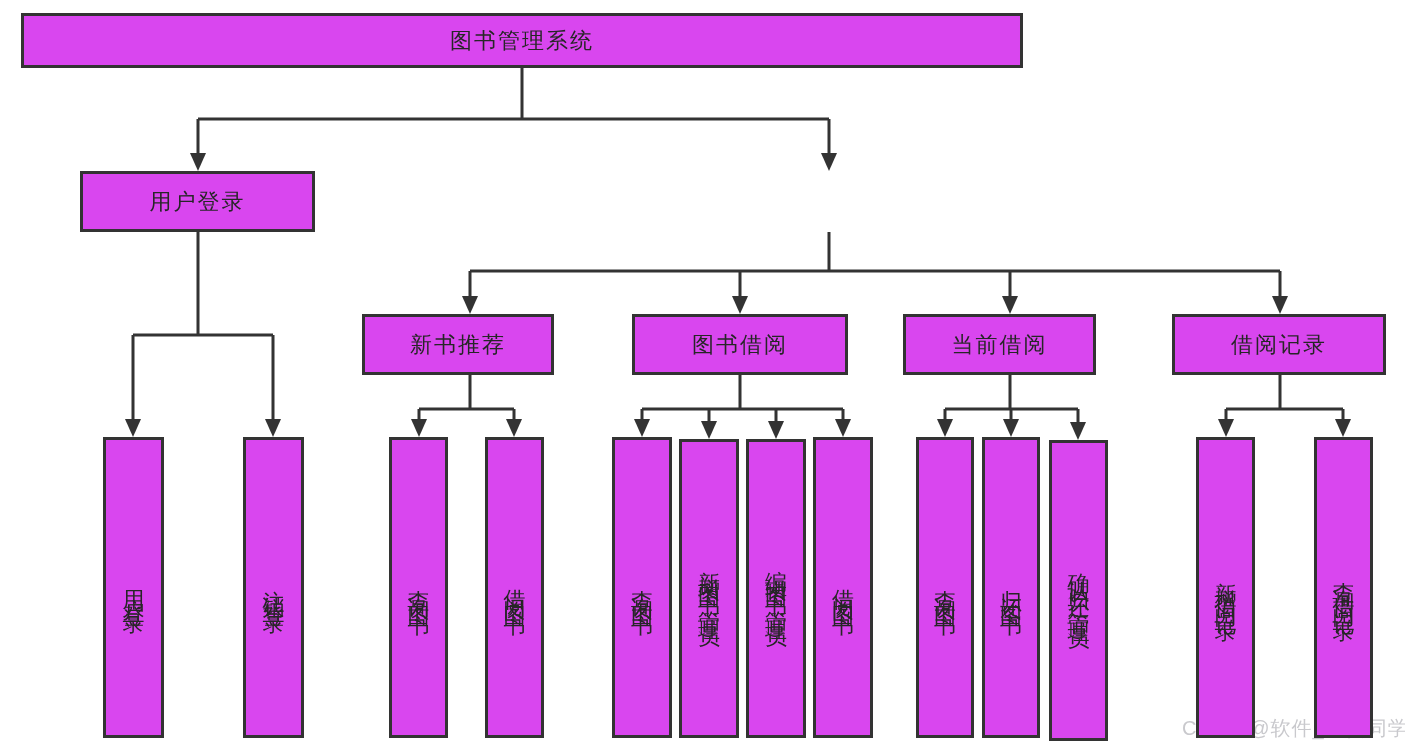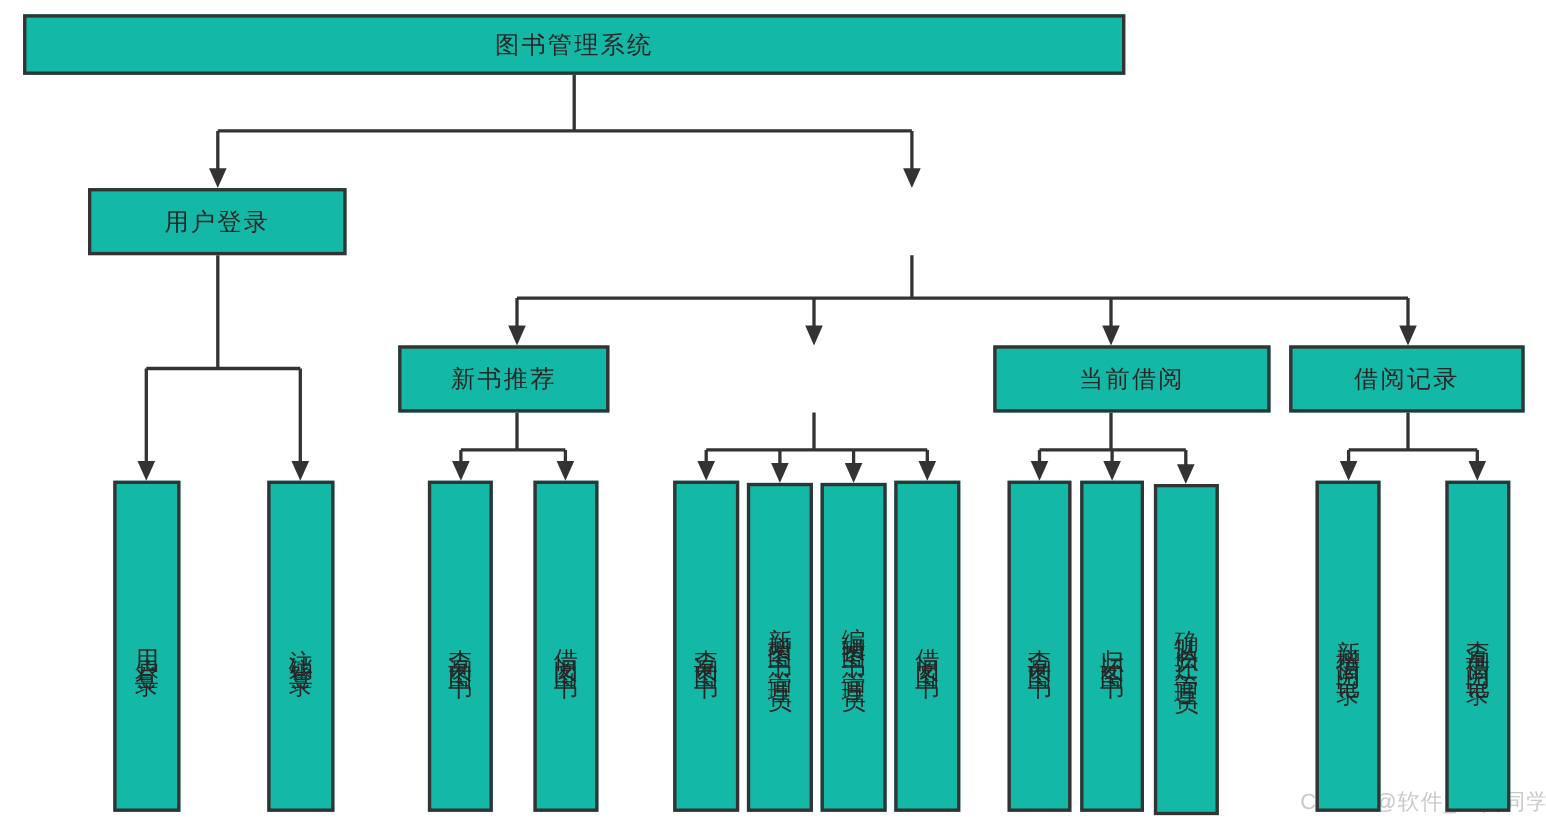--- a/index.html
+++ b/index.html
@@ -17,21 +17,21 @@
   }
   #connector-layer {
     position: absolute;
     left: 0;
     top: 0;
   }
   .node {
     position: absolute;
     box-sizing: border-box;
     border: 3px solid #333333;
-    background: #14b8a6;
+    background: #d946ef;
     display: flex;
     align-items: center;
     justify-content: center;
   }
   .node-label {
     color: #262626;
     font-size: 22px;
     letter-spacing: 2px;
     white-space: nowrap;
   }
@@ -96,21 +96,24 @@
   <div id="watermark">CSDN @软件_小贺同学</div>
 <div class="node node-h" style="left: 21px; top: 13px; width: 1002px; height: 55px;">
       <span class="node-label">图书管理系统</span>
     </div>
     <div class="node node-h" style="left: 80px; top: 171px; width: 235px; height: 61px;">
       <span class="node-label">用户登录</span>
     </div>
     <div class="node node-h" style="left: 362px; top: 314px; width: 192px; height: 61px;">
       <span class="node-label">新书推荐</span>
     </div>
-    <div class="node node-h" style="left: 903px; top: 314px; width: 252px; height: 61px;">
+    <div class="node node-h" style="left: 632px; top: 314px; width: 216px; height: 61px;">
+      <span class="node-label">图书借阅</span>
+    </div>
+    <div class="node node-h" style="left: 903px; top: 314px; width: 193px; height: 61px;">
       <span class="node-label">当前借阅</span>
     </div>
     <div class="node node-h" style="left: 1172px; top: 314px; width: 214px; height: 61px;">
       <span class="node-label">借阅记录</span>
     </div>
     <div class="node node-v" style="left: 103px; top: 437px; width: 61px; height: 301px;">
       <span class="node-label">用户登录</span>
     </div>
     <div class="node node-v" style="left: 243px; top: 437px; width: 61px; height: 301px;">
       <span class="node-label">注销登录</span>

